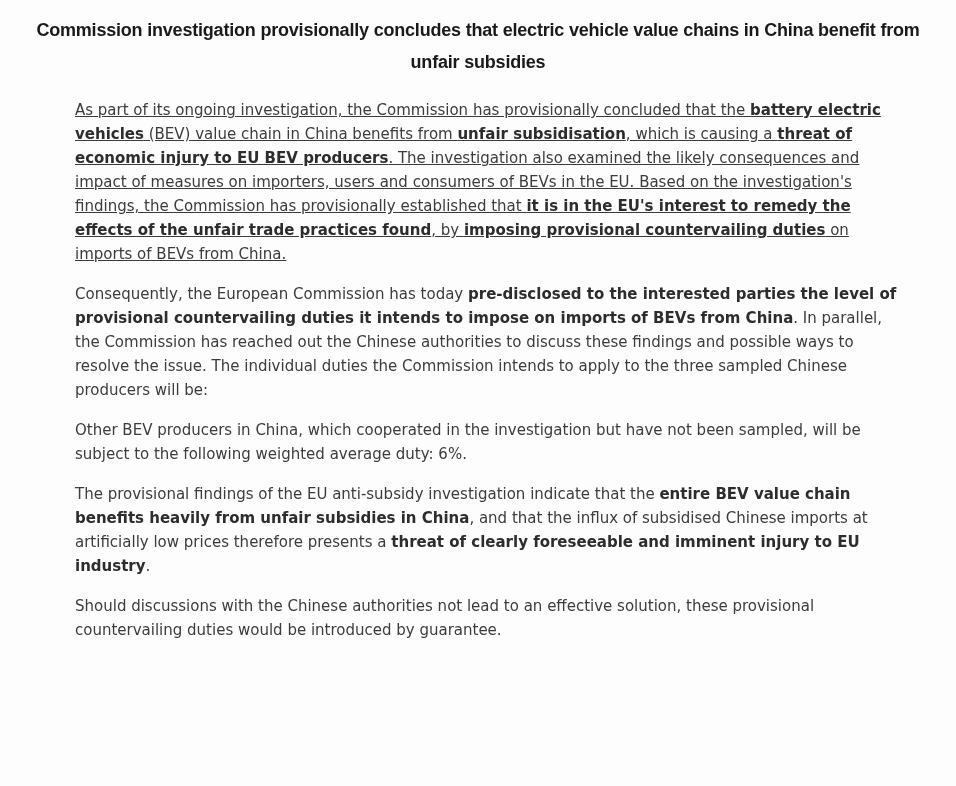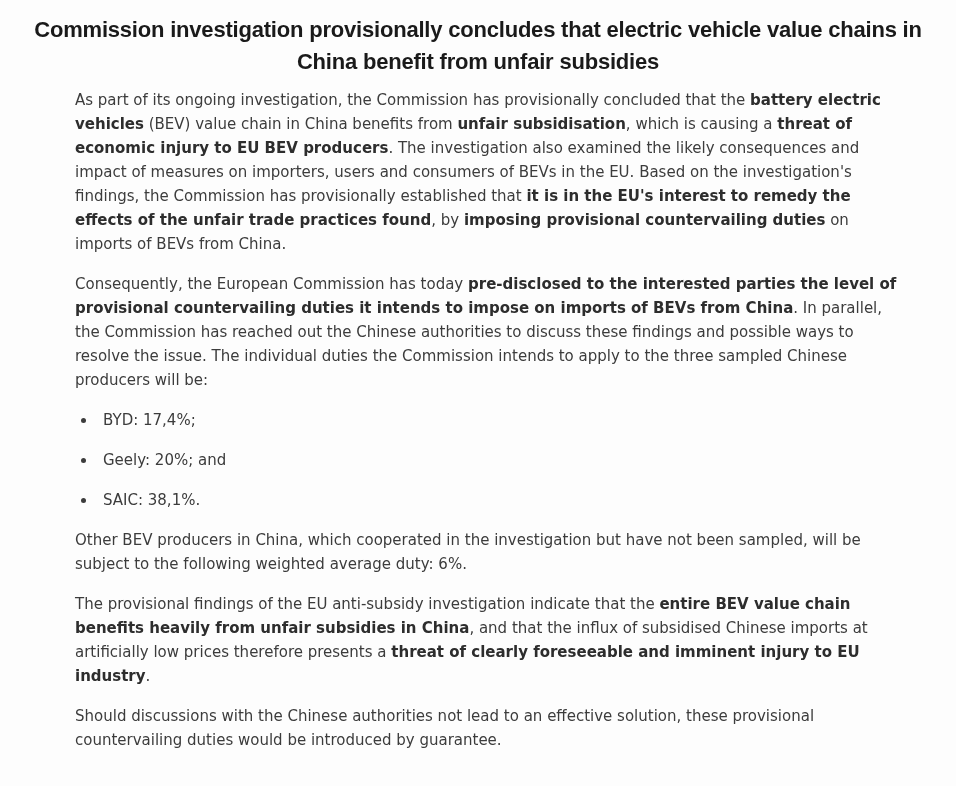--- a/index.html
+++ b/index.html
@@ -14,36 +14,37 @@
     width: 956px;
     height: 786px;
     overflow: hidden;
     position: relative;
   }
   h1.article-title {
     margin: 14px 12px 0 12px;
     text-align: center;
     font-family: "Liberation Sans", sans-serif;
     font-weight: 700;
-    font-size: 22px;
+    font-size: 18px;
     line-height: 32px;
     letter-spacing: -0.2px;
     color: var(--title-color, #1a1a1a);
   }
   .article-body {
     padding: 2px 48px 0 75px;
     color: var(--text-color, #3c3c3c);
     font-size: 15px;
     line-height: 24px;
   }
   .article-body p {
     margin: 16px 0;
   }
   .article-body p:first-child {
-    margin-top: 8px;
+    margin-top: 18px;
+    text-decoration: underline;
   }
   .article-body strong {
     font-weight: 700;
     color: var(--bold-color, #2d2d2d);
   }
   ul.duty-list {
     list-style: none;
     margin: 16px 0;
   }
   ul.duty-list li {
@@ -68,22 +69,17 @@
   }
 </style>
 </head>
 <body>
 
 <div class="page">
   <h1 class="article-title">Commission investigation provisionally concludes that electric vehicle value chains in China benefit from unfair subsidies</h1>
   <div class="article-body">
       <p><span>As part of its ongoing investigation, the Commission has provisionally concluded that the </span><strong>battery electric vehicles</strong><span> (BEV) value chain in China benefits from </span><strong>unfair subsidisation</strong><span>, which is causing a </span><strong>threat of economic injury to EU BEV producers</strong><span>. The investigation also examined the likely consequences and impact of measures on importers, users and consumers of BEVs in the EU. Based on the investigation's findings, the Commission has provisionally established that </span><strong>it is in the EU's interest to remedy the effects of the unfair trade practices found</strong><span>, by </span><strong>imposing provisional countervailing duties</strong><span> on imports of BEVs from China.</span></p>
       <p><span>Consequently, the European Commission has today </span><strong>pre-disclosed to the interested parties the level of provisional countervailing duties it intends to impose on imports of BEVs from China</strong><span>. In parallel, the Commission has reached out the Chinese authorities to discuss these findings and possible ways to resolve the issue. The individual duties the Commission intends to apply to the three sampled Chinese producers will be:</span></p>
-      <ul class="duty-list">
-        <li><span class="bullet-dot"></span><span>BYD: 17,4%;</span></li>
-        <li><span class="bullet-dot"></span><span>Geely: 20%; and</span></li>
-        <li><span class="bullet-dot"></span><span>SAIC: 38,1%.</span></li>
-      </ul>
       <p><span>Other BEV producers in China, which cooperated in the investigation but have not been sampled, will be subject to the following weighted average duty: 6%.</span></p>
       <p><span>The provisional findings of the EU anti-subsidy investigation indicate that the </span><strong>entire BEV value chain benefits heavily from unfair subsidies in China</strong><span>, and that the influx of subsidised Chinese imports at artificially low prices therefore presents a </span><strong>threat of clearly foreseeable and imminent injury to EU industry</strong><span>.</span></p>
       <p class="truncated"><span>Should discussions with the Chinese authorities not lead to an effective solution, these provisional countervailing duties would be introduced by guarantee.</span></p>
     </div>
 </div>
 
 </body></html>

